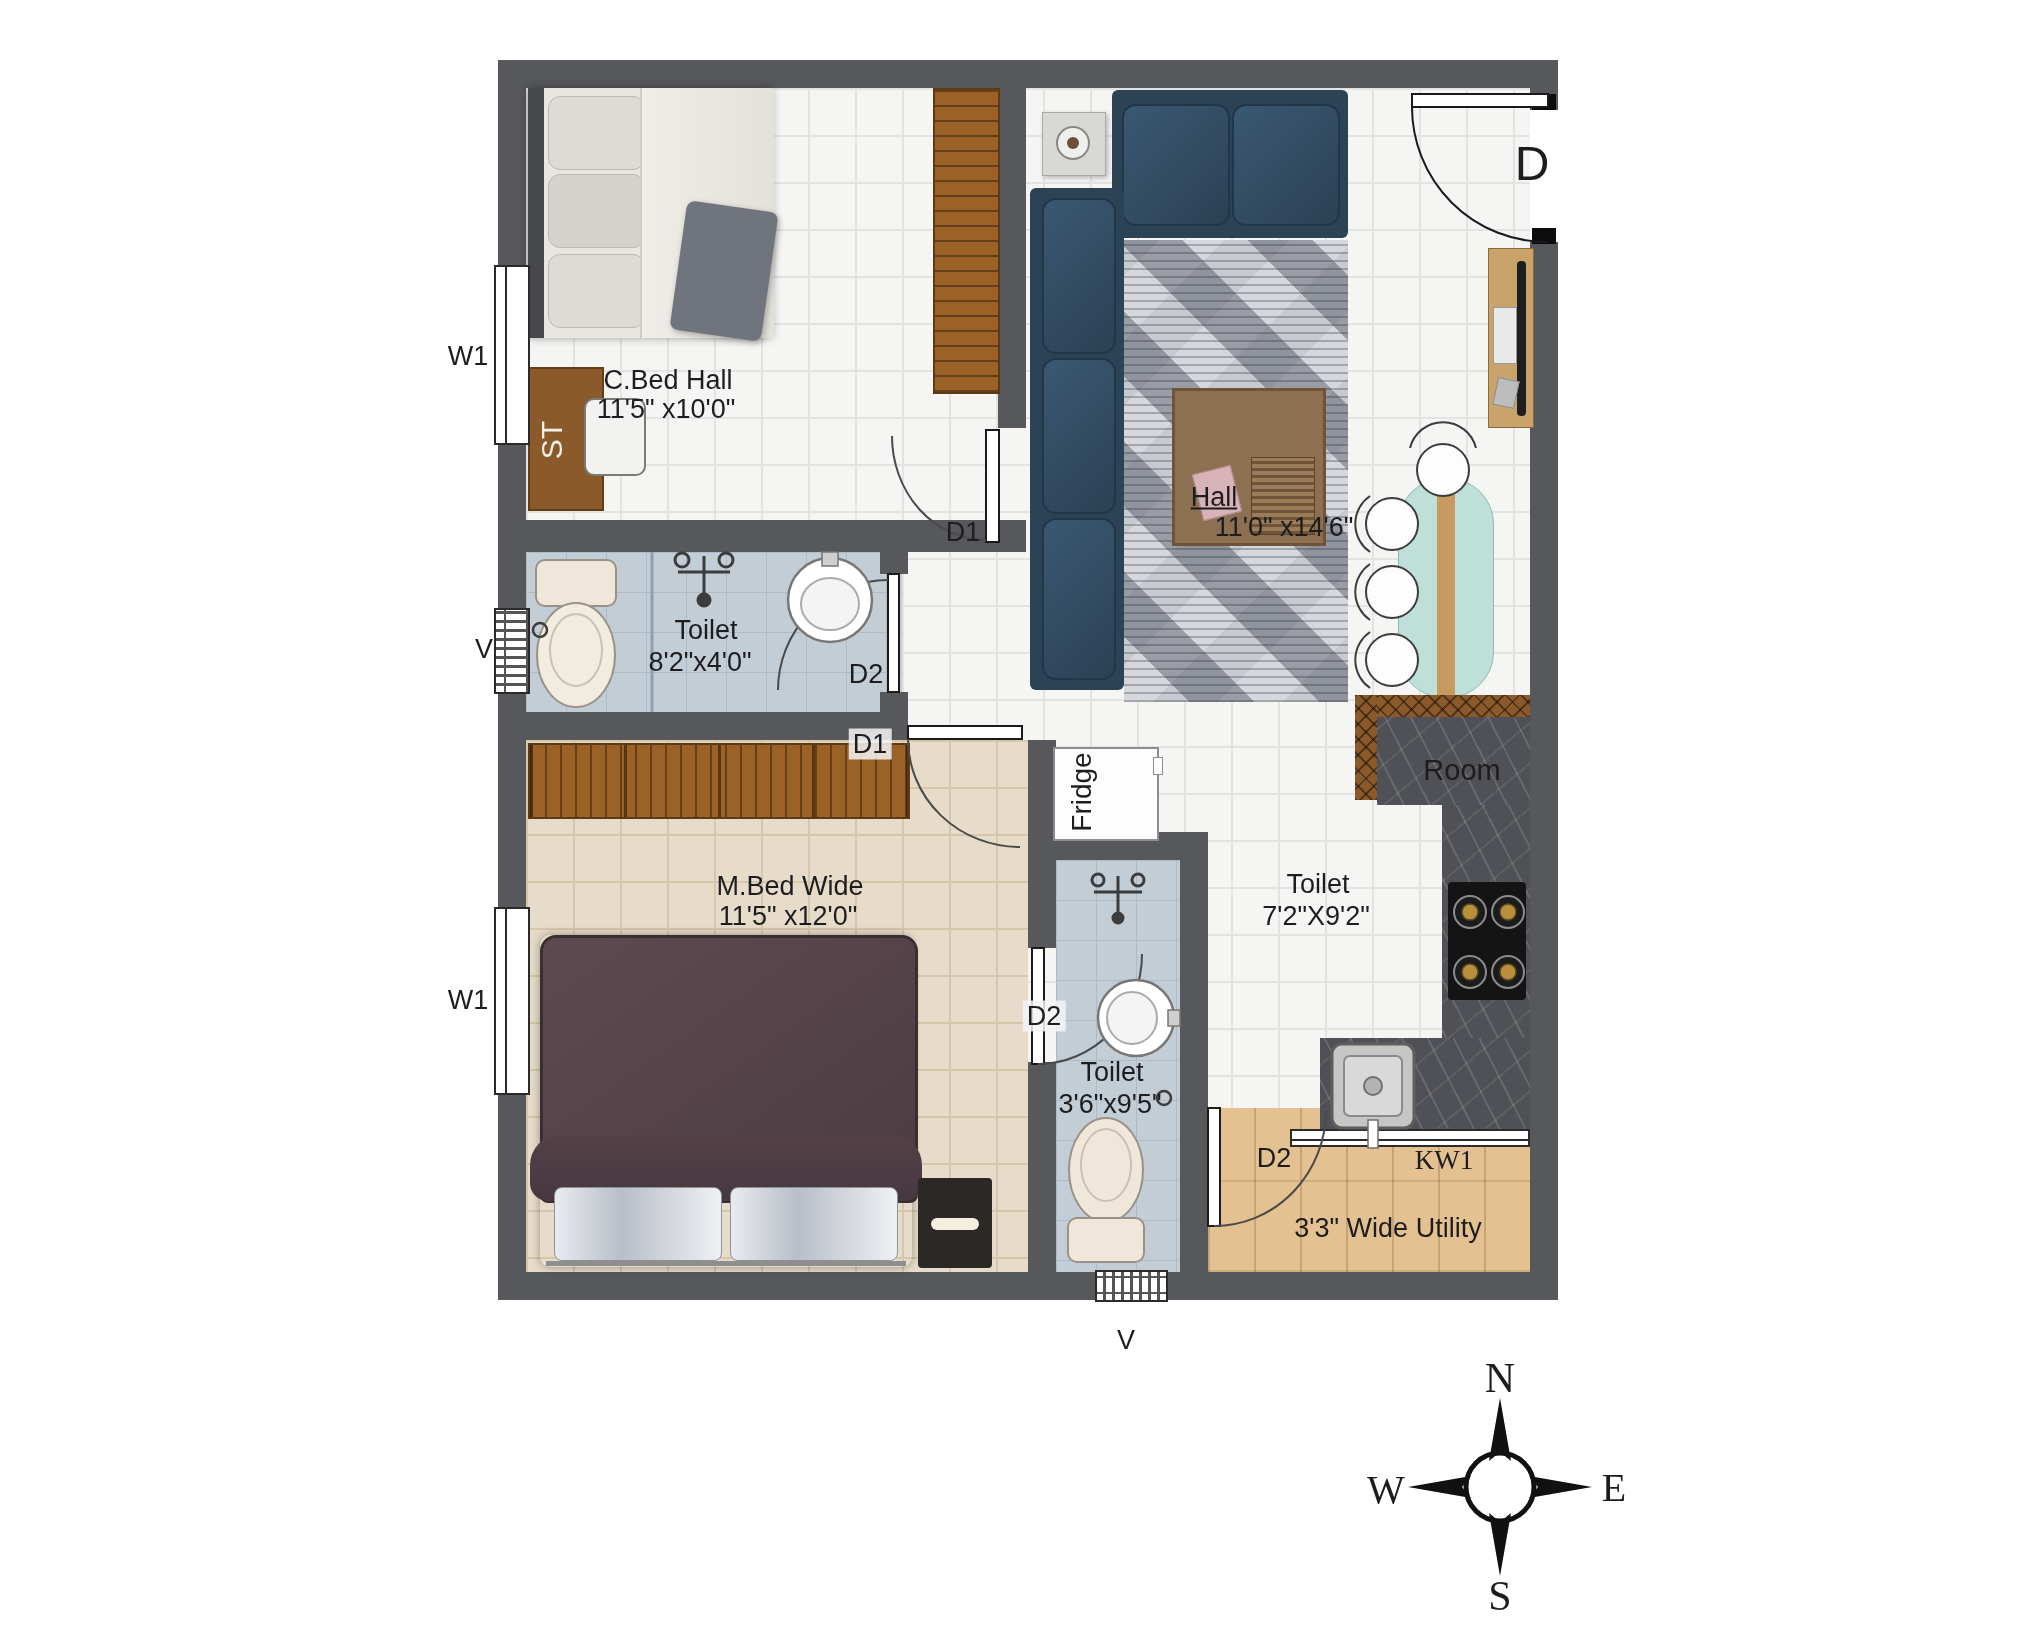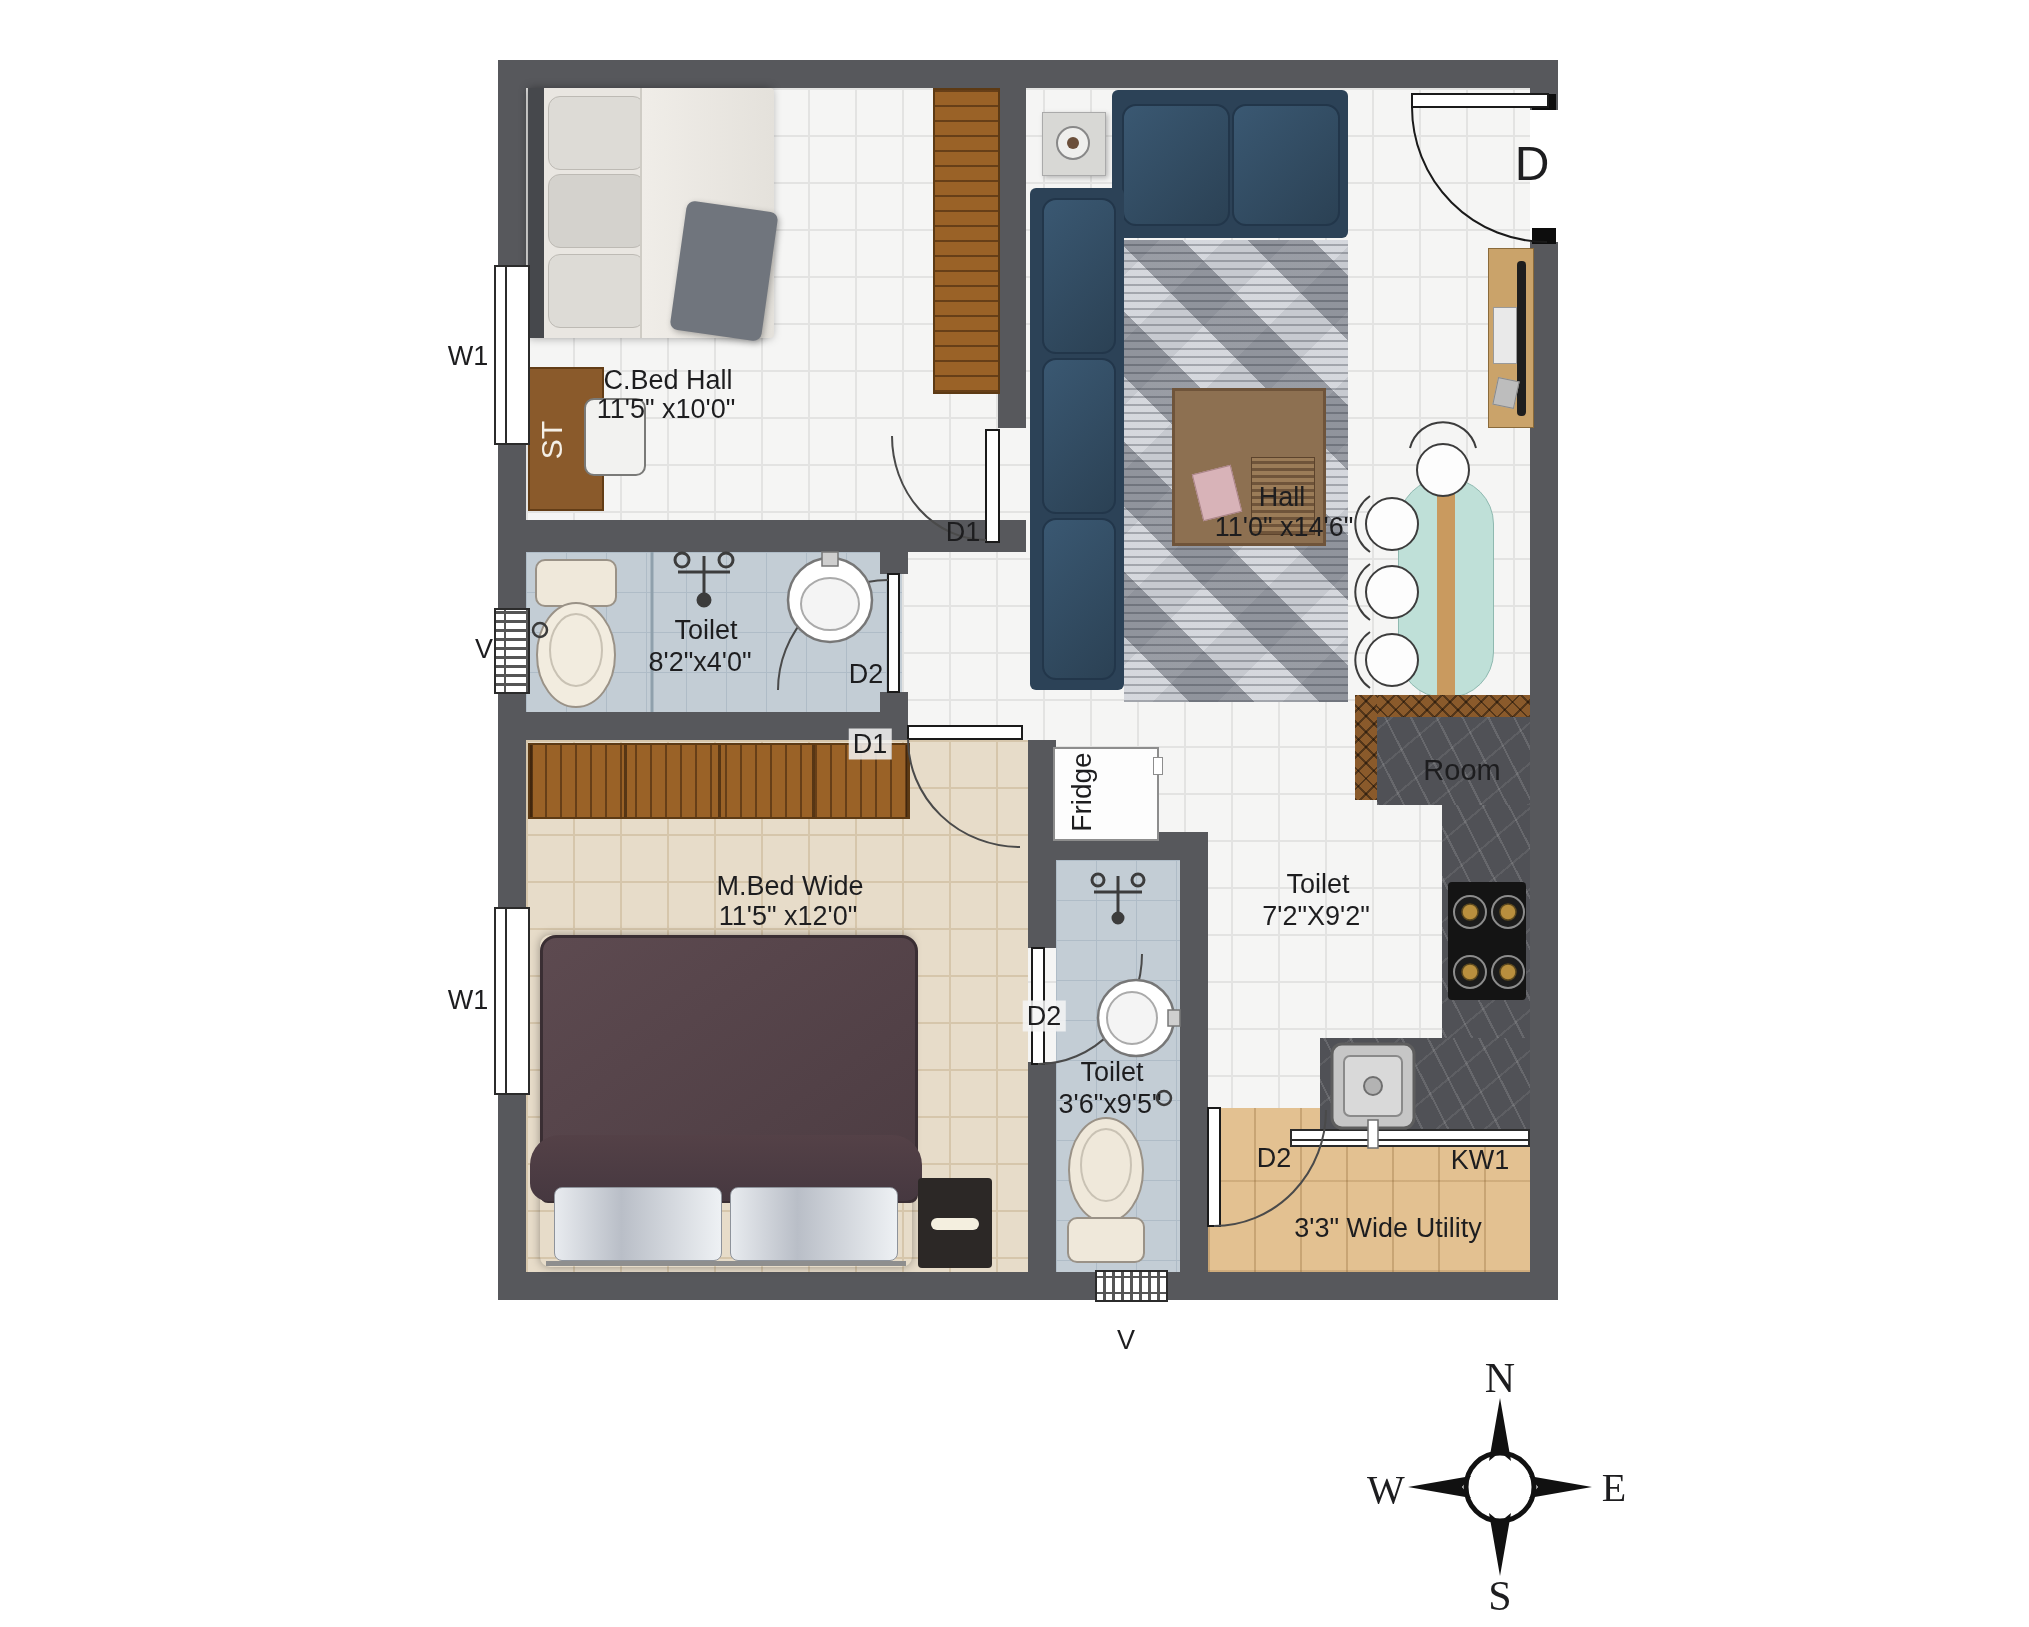--- a/index.html
+++ b/index.html
@@ -284,21 +284,21 @@
       <polygon points="1500,1398 1511,1461 1500,1452 1489,1461" fill="#111111"></polygon>
       <polygon points="1500,1576 1511,1513 1500,1522 1489,1513" fill="#111111"></polygon>
       <polygon points="1592,1487 1529,1476 1538,1487 1529,1498" fill="#111111"></polygon>
       <polygon points="1408,1487 1471,1476 1462,1487 1471,1498" fill="#111111"></polygon>
     </g>
   </svg>
 
   <div class="lbl" style="left:668px;top:380px;">C.Bed Hall</div>
   <div class="lbl" style="left:666px;top:409px;">11'5" x10'0"</div>
 
-  <div class="lbl" style="left:1282px;top:497px;">Hall</div>
+  <div class="lbl" style="left:1214px;top:497px;text-decoration:underline;">Hall</div>
   <div class="lbl" style="left:1284px;top:527px;">11'0" x14'6"</div>
 
   <div class="lbl" style="left:706px;top:630px;">Toilet</div>
   <div class="lbl" style="left:700px;top:662px;">8'2"x4'0"</div>
 
   <div class="lbl" style="left:790px;top:886px;">M.Bed Wide</div>
   <div class="lbl" style="left:788px;top:916px;">11'5" x12'0"</div>
 
   <div class="lbl" style="left:1112px;top:1072px;">Toilet</div>
   <div class="lbl" style="left:1110px;top:1104px;">3'6"x9'5"</div>
@@ -307,21 +307,21 @@
   <div class="lbl" style="left:1316px;top:916px;">7'2"X9'2"</div>
 
   <div class="lbl" style="left:1388px;top:1228px;">3'3" Wide Utility</div>
 
   <div class="lbl big" style="left:1532px;top:163px;">D</div>
   <div class="lbl" style="left:963px;top:532px;">D1</div>
   <div class="lbl" style="left:866px;top:674px;">D2</div>
   <div class="lbl" style="left:870px;top:744px;background:rgba(245,245,244,.85);padding:0 4px;">D1</div>
   <div class="lbl" style="left:1044px;top:1016px;background:rgba(245,245,244,.85);padding:0 4px;">D2</div>
   <div class="lbl" style="left:1274px;top:1158px;">D2</div>
-  <div class="lbl" style="left:1480px;top:1160px;">KW1</div>
+  <div class="lbl" style="left:1444px;top:1160px;font-family:Liberation Serif, serif;">KW1</div>
   <div class="lbl" style="left:468px;top:356px;">W1</div>
   <div class="lbl" style="left:484px;top:649px;">V</div>
   <div class="lbl" style="left:468px;top:1000px;">W1</div>
   <div class="lbl" style="left:1126px;top:1340px;">V</div>
   <div class="lbl rot" style="left:552px;top:440px;color:#f4efe6;font-size:30px;">ST</div>
   <div class="lbl rot" style="left:1082px;top:792px;font-size:28px;">Fridge</div>
   <div class="lbl" style="left:1462px;top:770px;font-size:29px;">Room</div>
 
   <div class="lbl" style="left:1500px;top:1378px;font-family:'Liberation Serif',serif;font-size:42px;">N</div>
   <div class="lbl" style="left:1500px;top:1596px;font-family:'Liberation Serif',serif;font-size:42px;">S</div>

